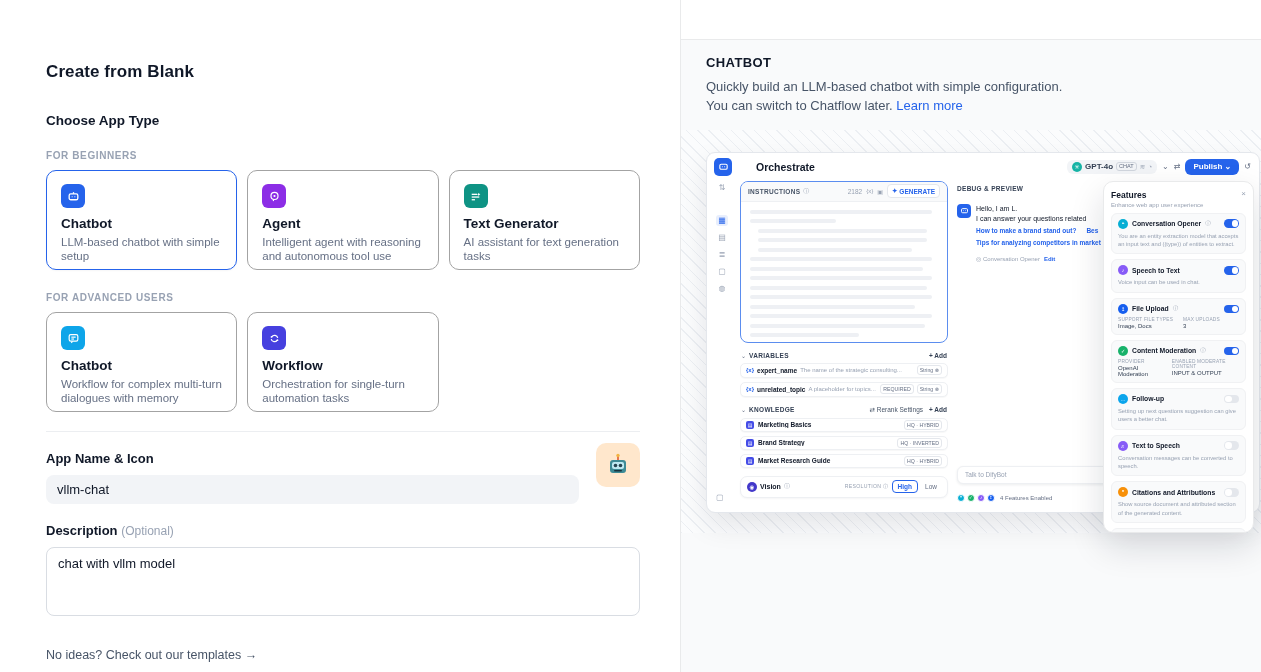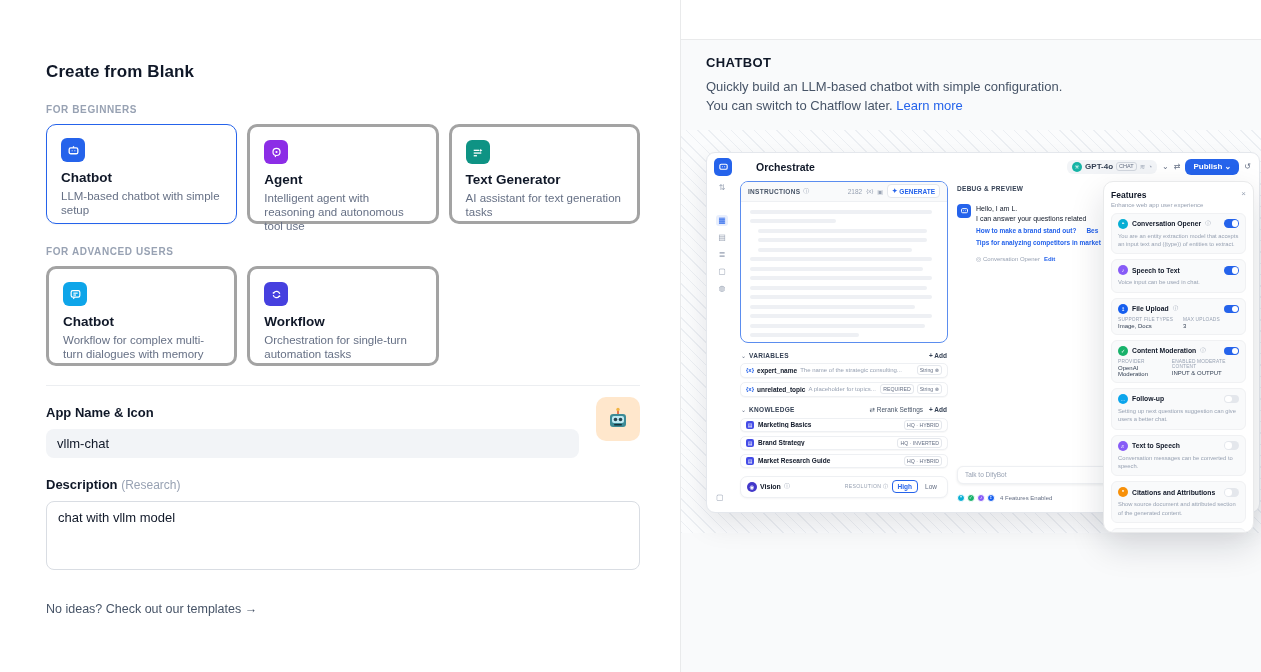--- a/index.html
+++ b/index.html
@@ -6,21 +6,21 @@
   html,body { width:1261px; height:672px; }
   body { font-family:"Liberation Sans", sans-serif; color:#101828; background:#fff; overflow:hidden; }
   .app { display:flex; width:1261px; height:672px; }
 
   
   .left-pane { width:680px; background:#fff; padding:38px 40px 0 46px; position:relative;margin-top:24px; }
   .dlg-title { font-size:17px; font-weight:bold; letter-spacing:.1px; }
   .sec-title { font-size:13.5px; font-weight:bold; margin-top:31px; }
   .group-label { font-size:10px; font-weight:bold; color:#98a2b3; letter-spacing:.6px; margin-top:22px; }
   .cards-row { display:flex; gap:10px; margin-top:9px; }
-  .type-card { width:191.3px; height:100px; background:#fff; border:3px solid #a3a3a3; border-radius:10px; padding:13px 14px; cursor:pointer; }
+  .type-card { width:191.3px; height:100px; background:#fff; border:1px solid #a3a3a3; border-radius:10px; padding:13px 14px; cursor:pointer; }
   .type-card.selected { border:1.5px solid #2563eb; box-shadow:0 1px 2px rgba(16,24,40,.04); }
   .tc-icon { width:24px; height:24px; border-radius:6px; display:flex; align-items:center; justify-content:center; }
   .tc-title { font-size:13.5px; font-weight:bold; margin-top:8px; }
   .tc-desc { font-size:11.5px; color:#667085; line-height:1.22; margin-top:4px; }
   .l-divider { border:none; border-top:1px solid #eceef1; margin:19px 0 0 0; }
 
   .field-label { font-size:13px; font-weight:bold; margin-top:19px; }
   .field-label .opt { font-weight:normal; color:#98a2b3; font-size:12px; }
   .name-row { display:flex; align-items:flex-end; gap:14px; margin-top:9px; }
   .name-input { width:533px; height:29px; background:#f2f4f7; border:none; border-radius:8px; padding:0 11px; font-size:13px; color:#101828; font-family:"Liberation Sans", sans-serif; outline:none; }
@@ -136,20 +136,21 @@
   .f-meta-label { font-size:4.8px; color:#98a2b3; letter-spacing:.2px; }
   .f-meta-value { font-size:6px; color:#344054; margin-top:1px; }
 </style>
 </head>
 <body>
 
 <div class="app">
 
   <div class="left-pane">
     <div class="dlg-title">Create from Blank</div>
+    <div class="sec-title">Choose App Type</div>
 
     <div class="group-label">FOR BEGINNERS</div>
     <div class="cards-row">
       <div class="type-card selected">
         <div class="tc-icon" style="background:#2563eb">
           <svg width="13" height="13" viewBox="0 0 24 24" fill="none" stroke="#fff" stroke-width="2.4">
               <rect x="4" y="7" width="16" height="11" rx="3"></rect>
               <circle cx="9.5" cy="12.5" r="1.1" fill="#fff" stroke="none"></circle>
               <circle cx="14.5" cy="12.5" r="1.1" fill="#fff" stroke="none"></circle>
               <line x1="12" y1="7" x2="12" y2="4"></line>
@@ -228,21 +229,21 @@
           <circle cx="16.5" cy="14.5" r="1.8" fill="#274450"></circle>
           <rect x="10" y="19" width="8" height="1.6" rx="0.8" fill="#16323c"></rect>
           <rect x="13.2" y="5" width="1.6" height="4" fill="#e05a33"></rect>
           <circle cx="14" cy="4.5" r="1.7" fill="#f2b441"></circle>
         </svg>
       </div>
     </div>
 
     <div class="field-label">
       <span>Description</span>
-      <span class="opt">(Research)</span>
+      <span class="opt">(Optional)</span>
     </div>
     <textarea class="desc-area" style="">chat with vllm model</textarea>
 
     <div class="left-footer">
       <span class="templates-link">No ideas? Check out our templates  →</span>
     </div>
   </div>
 
   <div class="right-pane">
     <div class="top-strip"></div>

